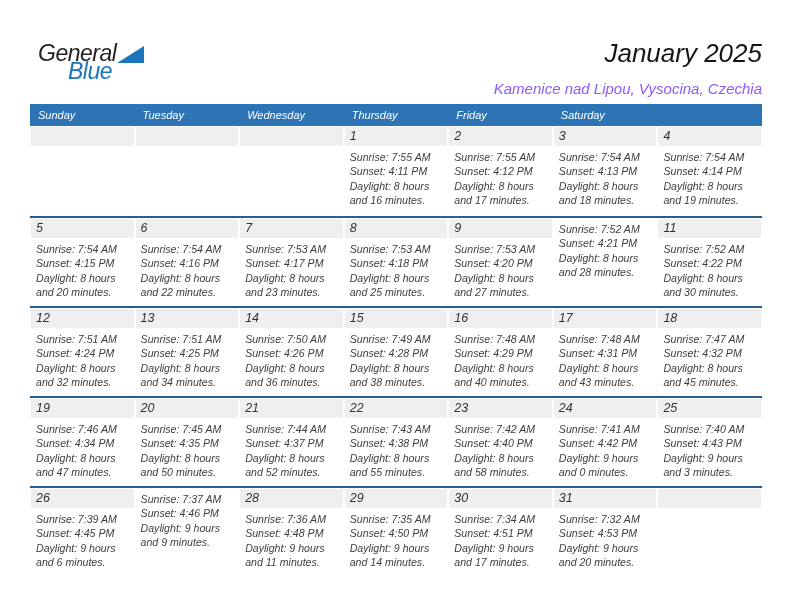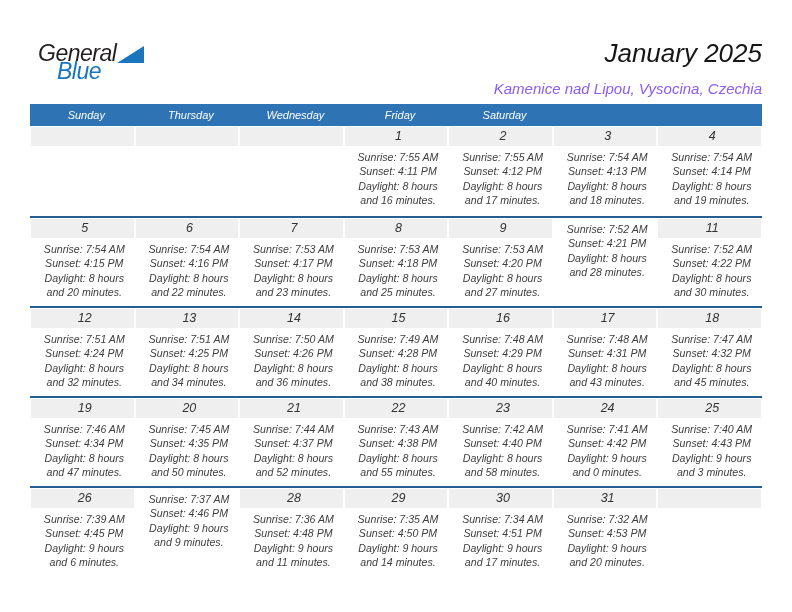--- a/index.html
+++ b/index.html
@@ -15,29 +15,29 @@
   
   .logo { position: absolute; left: 38px; top: 42px; }
   .logo-row { display: flex; align-items: flex-end; }
   .logo-general { font-size: 23px; color: #231f20; letter-spacing: -0.5px; line-height: 1; }
   .logo-triangle {
     width: 0; height: 0;
     border-left: 27px solid transparent;
     border-bottom: 17px solid #1b75bc;
     margin-left: 1px; margin-bottom: 2px;
   }
-  .logo-blue { font-size: 23px; color: #1b75bc; letter-spacing: -0.5px; line-height: 1; margin-top: -5px; margin-left: 19px; }
+  .logo-blue { font-size: 23px; color: #1b75bc; letter-spacing: -0.5px; line-height: 1; margin-top: -5px; margin-left: 30px; }
 
   
   .title-block { position: absolute; right: 30px; top: 38px; text-align: right; }
   .title { font-size: 26px; color: #161616; font-weight: 400; }
   .subtitle { font-size: 15px; color: #8b5cf6; font-weight: 400; margin-top: 11px; }
 
   
-  .calendar { position: absolute; left: 30px; top: 104px; width: 732px; text-align: center; }
+  .calendar { position: absolute; left: 30px; top: 104px; width: 732px; }
   .weekday-row {
     display: grid; grid-template-columns: repeat(7, 1fr);
     background: #2e74b5; height: 22px;
   }
   .weekday-cell { color: #ffffff; font-size: 11px; line-height: 22px; padding-left: 8px; overflow: hidden; white-space: nowrap; }
 
   .week-row { display: grid; grid-template-columns: repeat(7, 1fr); height: 90px; }
   .week-row:not(:first-child) { border-top: 2px solid #255e91; }
 
   .day-cell { overflow: hidden; }
@@ -60,22 +60,23 @@
   </div>
 
   <div class="title-block">
     <div class="title">January 2025</div>
     <div class="subtitle">Kamenice nad Lipou, Vysocina, Czechia</div>
   </div>
 
   <div class="calendar">
     <div class="weekday-row">
         <div class="weekday-cell">Sunday</div>
+        <div class="weekday-cell">Tuesday</div>
+        <div class="weekday-cell">Wednesday</div>
         <div class="weekday-cell">Thursday</div>
-        <div class="weekday-cell">Wednesday</div>
         <div class="weekday-cell">Friday</div>
         <div class="weekday-cell">Saturday</div>
       </div>
     <div class="grid">
         <div class="week-row">
           <div class="day-cell">
             <div class="day-strip"></div>
           </div>
           <div class="day-cell">
             <div class="day-strip"></div>

